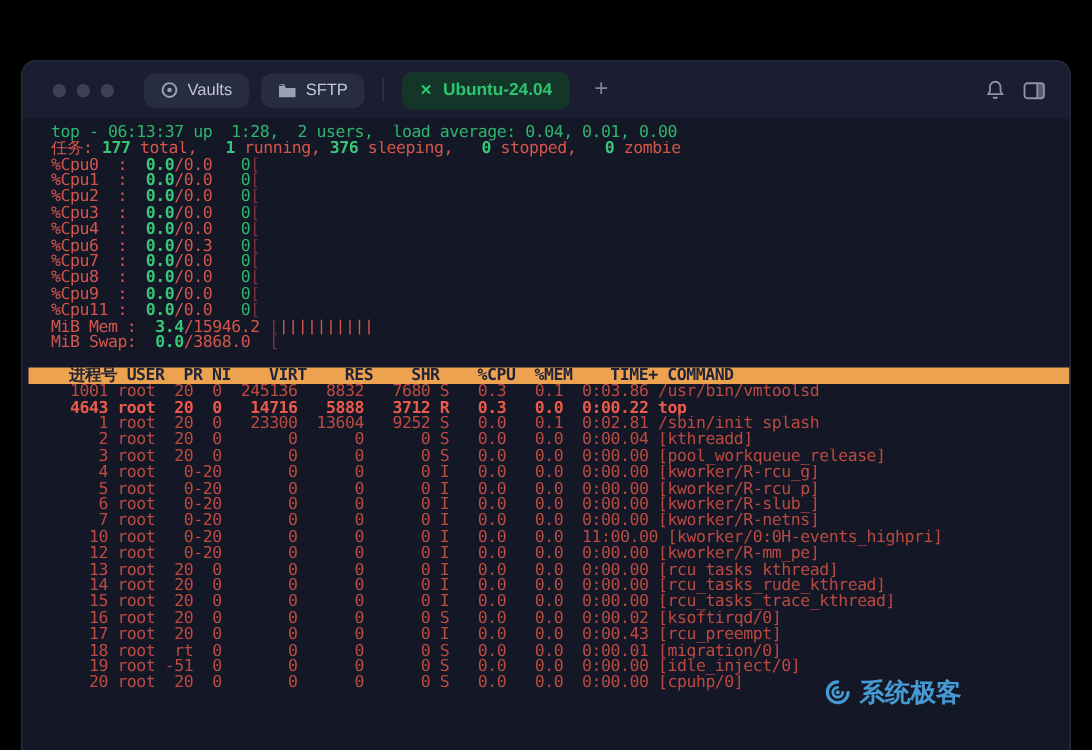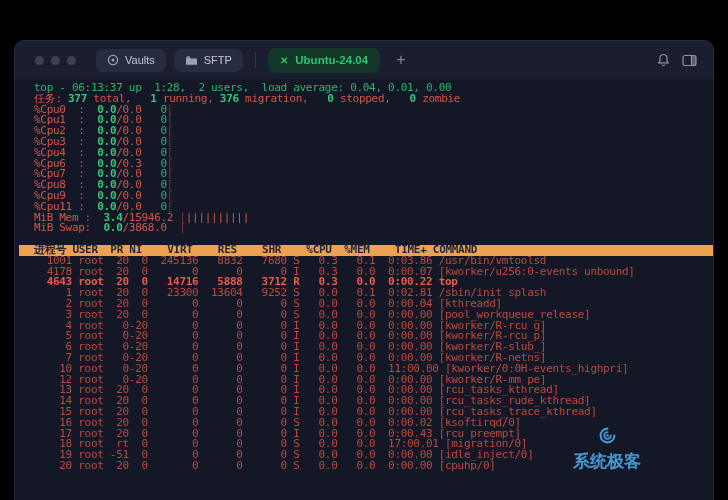--- a/index.html
+++ b/index.html
@@ -39,27 +39,27 @@
     font-family:"DejaVu Sans Mono","Liberation Mono",monospace;
     font-size:11px;letter-spacing:-0.3px;color:var(--rowRed);cursor:text;}
   .tl{height:10.8px;line-height:10.8px;white-space:pre;overflow:hidden;}
   .g{color:var(--green);}
   .gb{color:var(--greenBold);font-weight:bold;}
   .r{color:var(--red);}
   .dr{color:var(--dimRed);}
   .dg{color:var(--dimGreen);}
   .sp{color:transparent;}
   .hdr{background:var(--orange);color:var(--orangeText);font-weight:bold;
-    margin:0 -6px 0 -15px;padding-left:15px;}
+    margin:0 -6px 0 -15px;padding-left:27px;}
   .row{color:var(--rowRed);}
   .hl{color:var(--hlRed);font-weight:bold;}
   
   .watermark{position:absolute;right:72px;bottom:50px;display:flex;align-items:center;
     gap:5px;color:var(--blue);opacity:.92;font-weight:bold;font-size:17px;
-    font-family:"DejaVu Sans",sans-serif;pointer-events:none;flex-direction:column;}
+    font-family:"DejaVu Sans",sans-serif;pointer-events:none;}
 </style>
 </head>
 <body>
 
 <div class="window">
   <div class="topbar">
     <div class="dots">
       <button class="dot"></button>
       <button class="dot"></button>
       <button class="dot"></button>
@@ -99,53 +99,52 @@
       <svg width="15" height="13" viewBox="0 0 15 13">
           <rect x="1" y="1.5" width="13" height="10" rx="2" fill="none" stroke="#8d93a9" stroke-width="1.2"></rect>
           <line x1="9.5" y1="1.5" x2="9.5" y2="11.5" stroke="#8d93a9" stroke-width="1.2"></line>
           <rect x="9.5" y="1.5" width="4.5" height="10" rx="1.5" fill="#8d93a9" opacity="0.55"></rect>
         </svg>
     </button>
   </div>
 
   <div id="term" class="term">
       <div class="tl"><span class="g">top - 06:13:37 up  1:28,  2 users,  load average: 0.04, 0.01, 0.00</span></div>
-      <div class="tl"><span class="r">任务: </span><span class="gb">377</span><span class="r"> total,   </span><span class="gb">1</span><span class="r"> running, </span><span class="gb">376</span><span class="r"> migration,   </span><span class="gb">0</span><span class="r"> stopped,   </span><span class="gb">0</span><span class="r"> zombie</span></div>
+      <div class="tl"><span class="r">任务: </span><span class="gb">177</span><span class="r"> total,   </span><span class="gb">1</span><span class="r"> running, </span><span class="gb">376</span><span class="r"> sleeping,   </span><span class="gb">0</span><span class="r"> stopped,   </span><span class="gb">0</span><span class="r"> zombie</span></div>
       <div class="tl"><span class="r">%Cpu0  :</span><span class="gb">  0.0</span><span class="r">/0.0</span><span class="g">   0</span><span class="dr">[</span><span class="sp">                                                                                       </span><span class="dg">]</span></div>
       <div class="tl"><span class="r">%Cpu1  :</span><span class="gb">  0.0</span><span class="r">/0.0</span><span class="g">   0</span><span class="dr">[</span><span class="sp">                                                                                       </span><span class="dg">]</span></div>
       <div class="tl"><span class="r">%Cpu2  :</span><span class="gb">  0.0</span><span class="r">/0.0</span><span class="g">   0</span><span class="dr">[</span><span class="sp">                                                                                       </span><span class="dg">]</span></div>
       <div class="tl"><span class="r">%Cpu3  :</span><span class="gb">  0.0</span><span class="r">/0.0</span><span class="g">   0</span><span class="dr">[</span><span class="sp">                                                                                       </span><span class="dg">]</span></div>
       <div class="tl"><span class="r">%Cpu4  :</span><span class="gb">  0.0</span><span class="r">/0.0</span><span class="g">   0</span><span class="dr">[</span><span class="sp">                                                                                       </span><span class="dg">]</span></div>
       <div class="tl"><span class="r">%Cpu6  :</span><span class="gb">  0.0</span><span class="r">/0.3</span><span class="g">   0</span><span class="dr">[</span><span class="sp">                                                                                       </span><span class="dg">]</span></div>
       <div class="tl"><span class="r">%Cpu7  :</span><span class="gb">  0.0</span><span class="r">/0.0</span><span class="g">   0</span><span class="dr">[</span><span class="sp">                                                                                       </span><span class="dg">]</span></div>
       <div class="tl"><span class="r">%Cpu8  :</span><span class="gb">  0.0</span><span class="r">/0.0</span><span class="g">   0</span><span class="dr">[</span><span class="sp">                                                                                       </span><span class="dg">]</span></div>
       <div class="tl"><span class="r">%Cpu9  :</span><span class="gb">  0.0</span><span class="r">/0.0</span><span class="g">   0</span><span class="dr">[</span><span class="sp">                                                                                       </span><span class="dg">]</span></div>
       <div class="tl"><span class="r">%Cpu11 :</span><span class="gb">  0.0</span><span class="r">/0.0</span><span class="g">   0</span><span class="dr">[</span><span class="sp">                                                                                       </span><span class="dg">]</span></div>
       <div class="tl"><span class="r">MiB Mem :</span><span class="gb">  3.4</span><span class="r">/15946.2</span><span class="sp"> </span><span class="dr">[</span><span class="r">||||||||||</span><span class="sp">                                                                           </span><span class="dg">]</span></div>
       <div class="tl"><span class="r">MiB Swap:</span><span class="gb">  0.0</span><span class="r">/3868.0</span><span class="sp">  </span><span class="dr">[</span><span class="sp">                                                                                     </span><span class="dg">]</span></div>
       <div class="tl"> </div>
       <div class="tl hdr">进程号 USER  PR NI    VIRT    RES    SHR    %CPU  %MEM    TIME+ COMMAND</div>
       <div class="tl row">  1001 root  20  0  245136   8832   7680 S   0.3   0.1  0:03.86 /usr/bin/vmtoolsd</div>
-      <div class="tl row">  4178 root  20  0       0      0      0 I   0.3   0.0  0:00.07 [kworker/u256:0-events_unbound]</div>
       <div class="tl row hl">  4643 root  20  0   14716   5888   3712 R   0.3   0.0  0:00.22 top</div>
       <div class="tl row">     1 root  20  0   23300  13604   9252 S   0.0   0.1  0:02.81 /sbin/init splash</div>
       <div class="tl row">     2 root  20  0       0      0      0 S   0.0   0.0  0:00.04 [kthreadd]</div>
       <div class="tl row">     3 root  20  0       0      0      0 S   0.0   0.0  0:00.00 [pool_workqueue_release]</div>
       <div class="tl row">     4 root   0-20       0      0      0 I   0.0   0.0  0:00.00 [kworker/R-rcu_g]</div>
       <div class="tl row">     5 root   0-20       0      0      0 I   0.0   0.0  0:00.00 [kworker/R-rcu_p]</div>
       <div class="tl row">     6 root   0-20       0      0      0 I   0.0   0.0  0:00.00 [kworker/R-slub_]</div>
       <div class="tl row">     7 root   0-20       0      0      0 I   0.0   0.0  0:00.00 [kworker/R-netns]</div>
       <div class="tl row">    10 root   0-20       0      0      0 I   0.0   0.0  11:00.00 [kworker/0:0H-events_highpri]</div>
       <div class="tl row">    12 root   0-20       0      0      0 I   0.0   0.0  0:00.00 [kworker/R-mm_pe]</div>
       <div class="tl row">    13 root  20  0       0      0      0 I   0.0   0.0  0:00.00 [rcu_tasks_kthread]</div>
       <div class="tl row">    14 root  20  0       0      0      0 I   0.0   0.0  0:00.00 [rcu_tasks_rude_kthread]</div>
       <div class="tl row">    15 root  20  0       0      0      0 I   0.0   0.0  0:00.00 [rcu_tasks_trace_kthread]</div>
       <div class="tl row">    16 root  20  0       0      0      0 S   0.0   0.0  0:00.02 [ksoftirqd/0]</div>
       <div class="tl row">    17 root  20  0       0      0      0 I   0.0   0.0  0:00.43 [rcu_preempt]</div>
-      <div class="tl row">    18 root  rt  0       0      0      0 S   0.0   0.0  17:00.01 [migration/0]</div>
+      <div class="tl row">    18 root  rt  0       0      0      0 S   0.0   0.0  0:00.01 [migration/0]</div>
       <div class="tl row">    19 root -51  0       0      0      0 S   0.0   0.0  0:00.00 [idle_inject/0]</div>
       <div class="tl row">    20 root  20  0       0      0      0 S   0.0   0.0  0:00.00 [cpuhp/0]</div>
     </div>
 
   <div class="watermark">
     <span style="display:flex">
       <svg width="19" height="19" viewBox="0 0 19 19">
           <path d="M9.5 2.6 a6.9 6.9 0 1 0 6.9 6.9" fill="none" stroke="#4ba6e2" stroke-width="2.1" stroke-linecap="round"></path>
           <path d="M9.5 6.2 a3.3 3.3 0 1 0 3.3 3.3" fill="none" stroke="#4ba6e2" stroke-width="1.8" stroke-linecap="round"></path>
           <circle cx="9.5" cy="9.5" r="1.3" fill="#4ba6e2"></circle>

